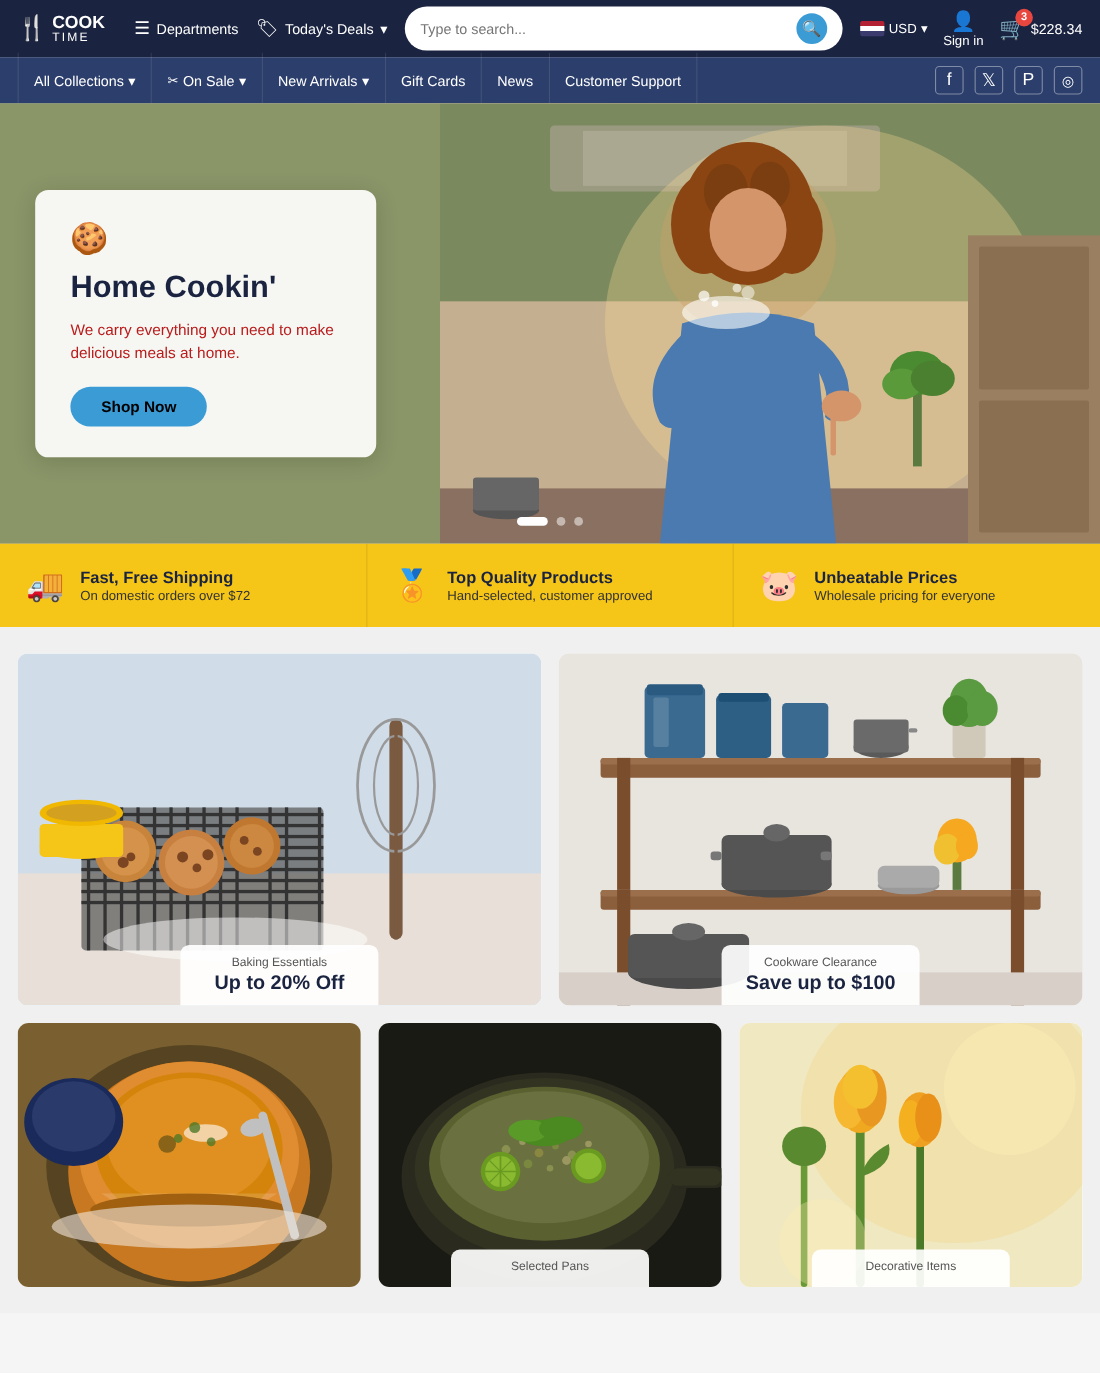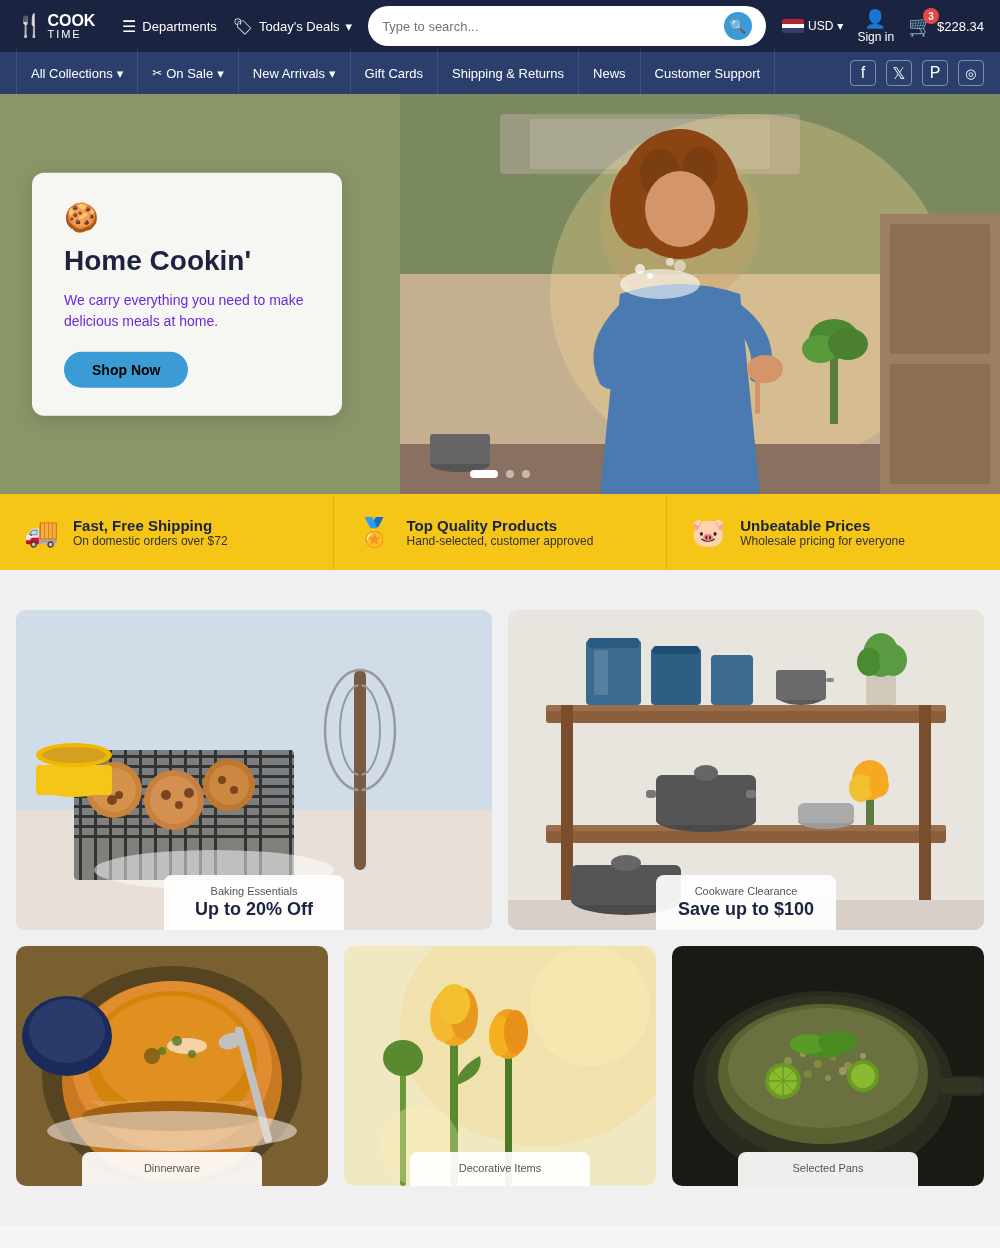--- a/index.html
+++ b/index.html
@@ -199,21 +199,21 @@
     }
     .hero-title {
       font-size: 28px;
       font-weight: 900;
       color: #1a2340;
       margin-bottom: 12px;
       line-height: 1.2;
     }
     .hero-subtitle {
       font-size: 14px;
-      color: #6d28d9;
+      color: #b91c1c;
       margin-bottom: 20px;
       line-height: 1.5;
     }
     .shop-now-btn {
       background: #3a9bd5;
       color: #000000;
       border: none;
       border-radius: 25px;
       padding: 10px 28px;
       font-size: 14px;
@@ -259,21 +259,21 @@
       font-weight: 800;
       color: #1a2340;
     }
     .feature-text p {
       font-size: 12px;
       color: #333;
     }
 
     
     .product-grid {
-      padding: 40px 16px;
+      padding: 24px 16px;
       background: #f0f0f0;
     }
     .grid-row-large {
       display: grid;
       grid-template-columns: 1fr 1fr;
       gap: 16px;
       margin-bottom: 16px;
     }
     .grid-row-small {
       display: grid;
@@ -390,23 +390,20 @@
     <span style="font-size:12px;">✂</span>
     <span>On Sale</span>
     <span>▾</span>
   </div>
   <div class="nav-item">
     <span>New Arrivals</span>
     <span>▾</span>
   </div>
   <div class="nav-item">
     <span>Gift Cards</span>
-  </div>
-  <div class="nav-item">
-    <span>Shipping &amp; Returns</span>
   </div>
   <div class="nav-item">
     <span>News</span>
   </div>
   <div class="nav-item">
     <span>Customer Support</span>
   </div>
   <div class="nav-social">
     <div class="social-icon">f</div>
     <div class="social-icon">𝕏</div>
@@ -669,56 +666,20 @@
 
           <rect x="235" y="80" width="8" height="120" rx="4" fill="#c0c0c0" transform="rotate(-15 235 130)"></rect>
           <ellipse cx="228" cy="92" rx="12" ry="8" fill="#c0c0c0" transform="rotate(-15 235 130)"></ellipse>
 
           <ellipse cx="160" cy="185" rx="125" ry="20" fill="rgba(240,230,220,0.6)"></ellipse>
 
           <ellipse cx="55" cy="90" rx="45" ry="40" fill="#1a2a5a"></ellipse>
           <ellipse cx="55" cy="85" rx="38" ry="32" fill="#2a3a6a"></ellipse>
         </svg>
       </div>
-      <div class="card-overlay">
-        <div class="card-overlay-label">Dinnerware</div>
-      </div>
-    </div>
-
-    <div class="product-card product-card-small">
-      <div style="width:100%;height:100%;position:relative;">
-        <svg width="100%" height="100%" viewBox="0 0 320 240" preserveAspectRatio="xMidYMid slice">
-          <rect width="320" height="240" fill="#f0e8c0"></rect>
-
-          <ellipse cx="200" cy="80" rx="140" ry="120" fill="rgba(240,220,160,0.6)"></ellipse>
-
-          <rect x="110" y="80" width="8" height="160" rx="4" fill="#5a8a30"></rect>
-
-          <path d="M114 140 Q145 130 140 110 Q120 120 114 140Z" fill="#5a8a30"></path>
-
-          <ellipse cx="114" cy="70" rx="22" ry="30" fill="#f0a820"></ellipse>
-          <ellipse cx="104" cy="72" rx="14" ry="24" fill="#f5b830"></ellipse>
-          <ellipse cx="124" cy="68" rx="14" ry="26" fill="#e89820"></ellipse>
-          <ellipse cx="114" cy="58" rx="16" ry="20" fill="#f5c030"></ellipse>
-
-          <rect x="165" y="100" width="7" height="140" rx="3" fill="#4a7a28"></rect>
-          <ellipse cx="168" cy="88" rx="18" ry="25" fill="#f0a020"></ellipse>
-          <ellipse cx="160" cy="90" rx="11" ry="20" fill="#f5b020"></ellipse>
-          <ellipse cx="176" cy="86" rx="12" ry="22" fill="#e89018"></ellipse>
-
-          <rect x="60" y="120" width="6" height="120" rx="3" fill="#6a9a38"></rect>
-          <ellipse cx="63" cy="112" rx="20" ry="18" fill="#5a8a30"></ellipse>
-
-          <circle cx="250" cy="60" r="60" fill="rgba(255,240,180,0.4)"></circle>
-          <circle cx="80" cy="200" r="40" fill="rgba(255,240,180,0.3)"></circle>
-        </svg>
-      </div>
-      <div class="card-overlay">
-        <div class="card-overlay-label">Decorative Items</div>
-      </div>
     </div>
 
     <div class="product-card product-card-small">
       <div style="width:100%;height:100%;position:relative;">
         <svg width="100%" height="100%" viewBox="0 0 320 240" preserveAspectRatio="xMidYMid slice">
           <rect width="320" height="240" fill="#1a1a14"></rect>
 
           <ellipse cx="155" cy="140" rx="130" ry="95" fill="#2a2a1e"></ellipse>
           <ellipse cx="155" cy="132" rx="118" ry="82" fill="#333322"></ellipse>
 
@@ -750,14 +711,47 @@
           <ellipse cx="170" cy="96" rx="20" ry="11" fill="#4a8a20"></ellipse>
 
           <rect x="270" y="130" width="50" height="20" rx="10" fill="#2a2a1e"></rect>
           <rect x="268" y="132" width="48" height="16" rx="8" fill="#333322"></rect>
         </svg>
       </div>
       <div class="card-overlay">
         <div class="card-overlay-label">Selected Pans</div>
       </div>
     </div>
+
+    <div class="product-card product-card-small">
+      <div style="width:100%;height:100%;position:relative;">
+        <svg width="100%" height="100%" viewBox="0 0 320 240" preserveAspectRatio="xMidYMid slice">
+          <rect width="320" height="240" fill="#f0e8c0"></rect>
+
+          <ellipse cx="200" cy="80" rx="140" ry="120" fill="rgba(240,220,160,0.6)"></ellipse>
+
+          <rect x="110" y="80" width="8" height="160" rx="4" fill="#5a8a30"></rect>
+
+          <path d="M114 140 Q145 130 140 110 Q120 120 114 140Z" fill="#5a8a30"></path>
+
+          <ellipse cx="114" cy="70" rx="22" ry="30" fill="#f0a820"></ellipse>
+          <ellipse cx="104" cy="72" rx="14" ry="24" fill="#f5b830"></ellipse>
+          <ellipse cx="124" cy="68" rx="14" ry="26" fill="#e89820"></ellipse>
+          <ellipse cx="114" cy="58" rx="16" ry="20" fill="#f5c030"></ellipse>
+
+          <rect x="165" y="100" width="7" height="140" rx="3" fill="#4a7a28"></rect>
+          <ellipse cx="168" cy="88" rx="18" ry="25" fill="#f0a020"></ellipse>
+          <ellipse cx="160" cy="90" rx="11" ry="20" fill="#f5b020"></ellipse>
+          <ellipse cx="176" cy="86" rx="12" ry="22" fill="#e89018"></ellipse>
+
+          <rect x="60" y="120" width="6" height="120" rx="3" fill="#6a9a38"></rect>
+          <ellipse cx="63" cy="112" rx="20" ry="18" fill="#5a8a30"></ellipse>
+
+          <circle cx="250" cy="60" r="60" fill="rgba(255,240,180,0.4)"></circle>
+          <circle cx="80" cy="200" r="40" fill="rgba(255,240,180,0.3)"></circle>
+        </svg>
+      </div>
+      <div class="card-overlay">
+        <div class="card-overlay-label">Decorative Items</div>
+      </div>
+    </div>
   </div>
 </div>
 
 </body></html>

